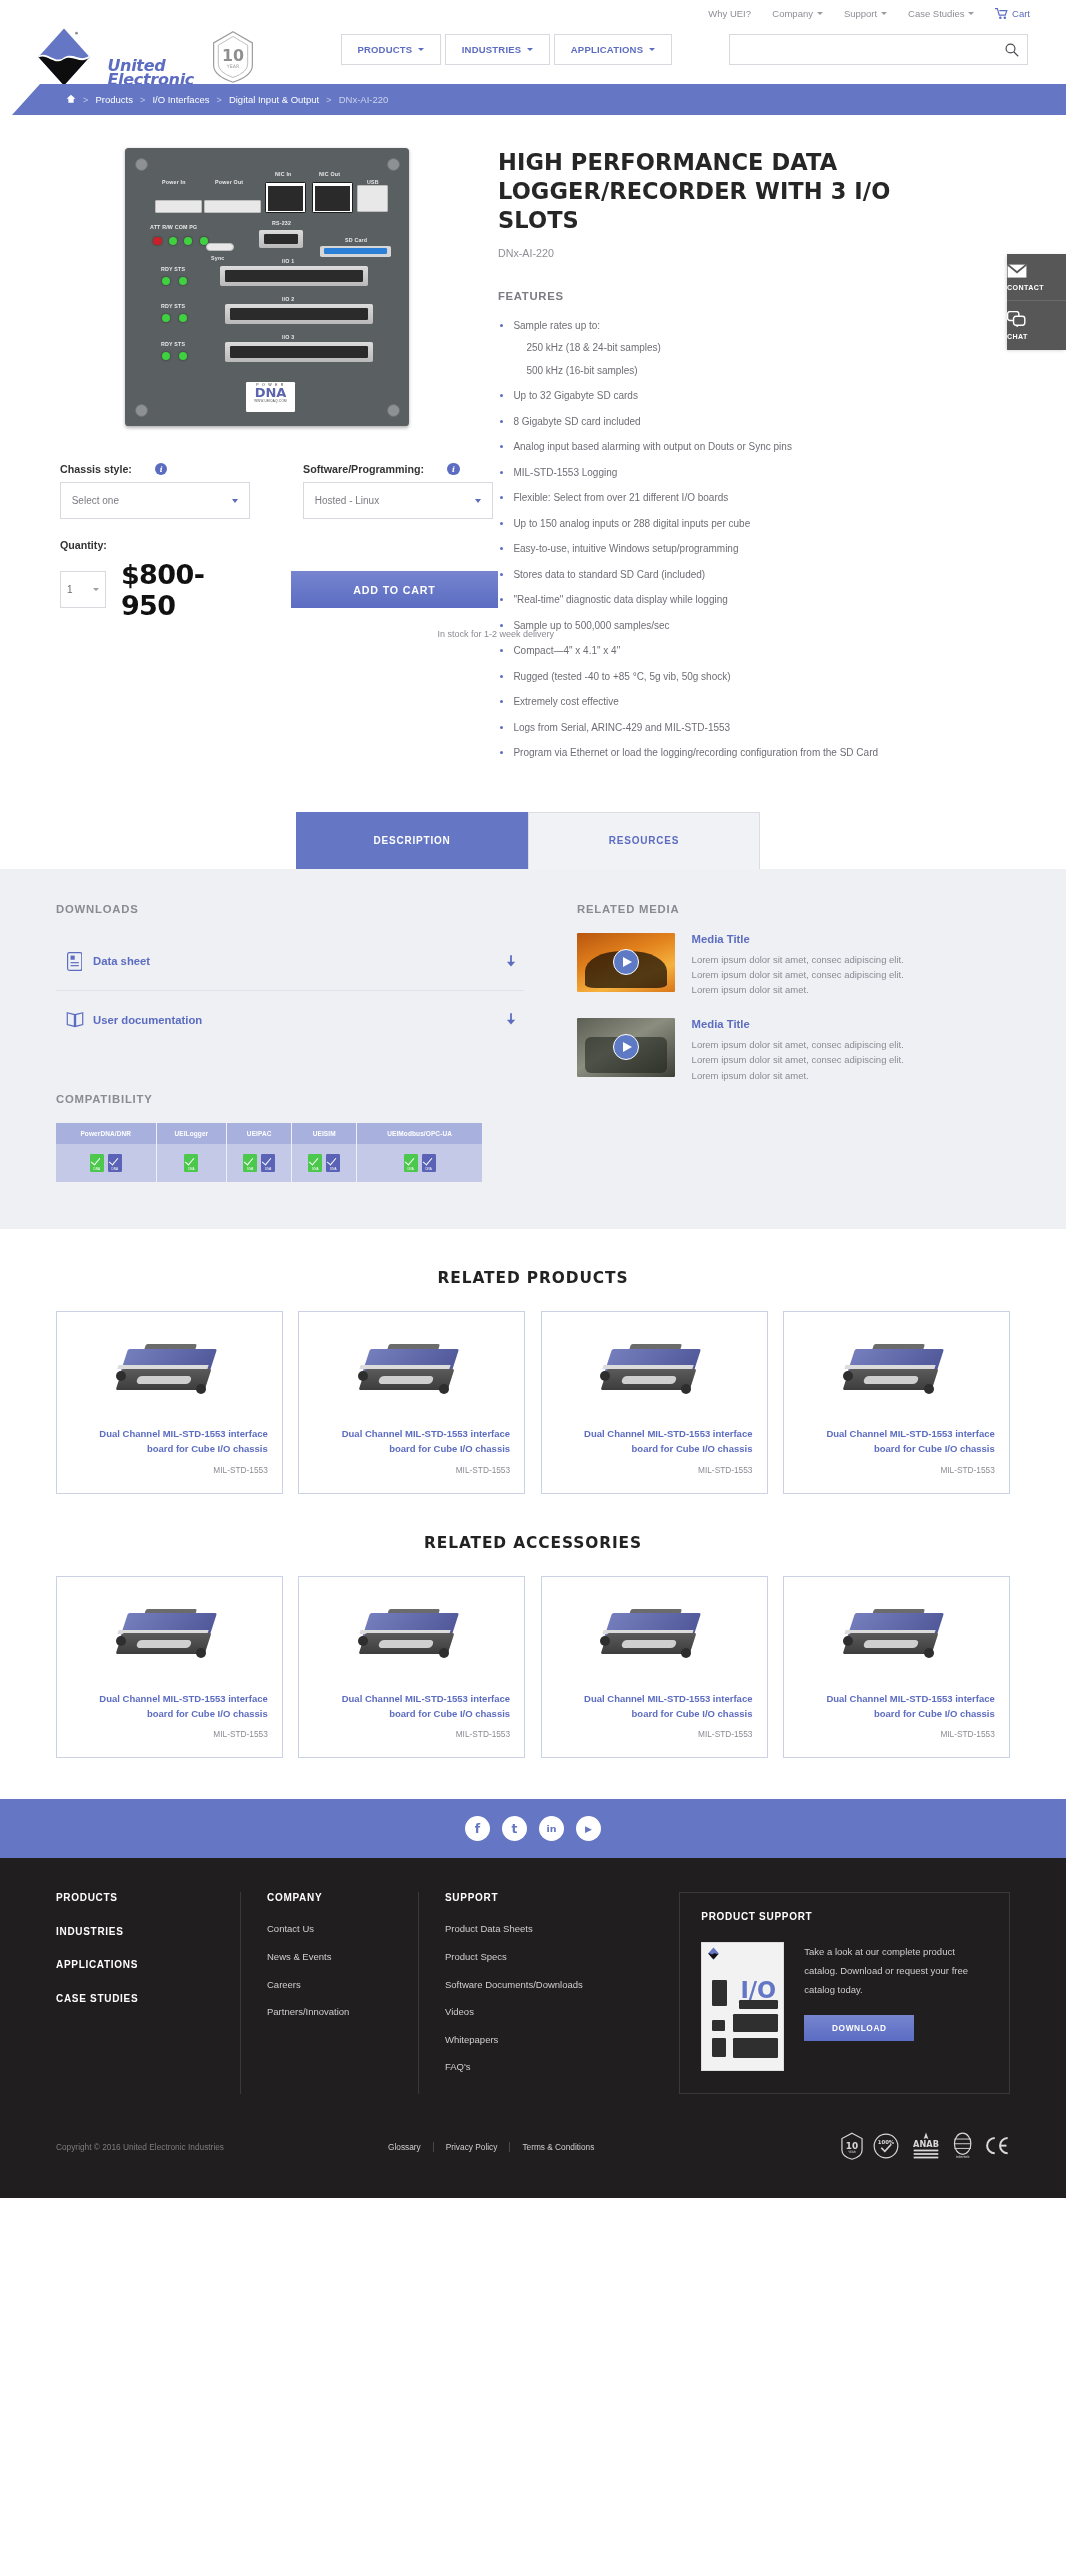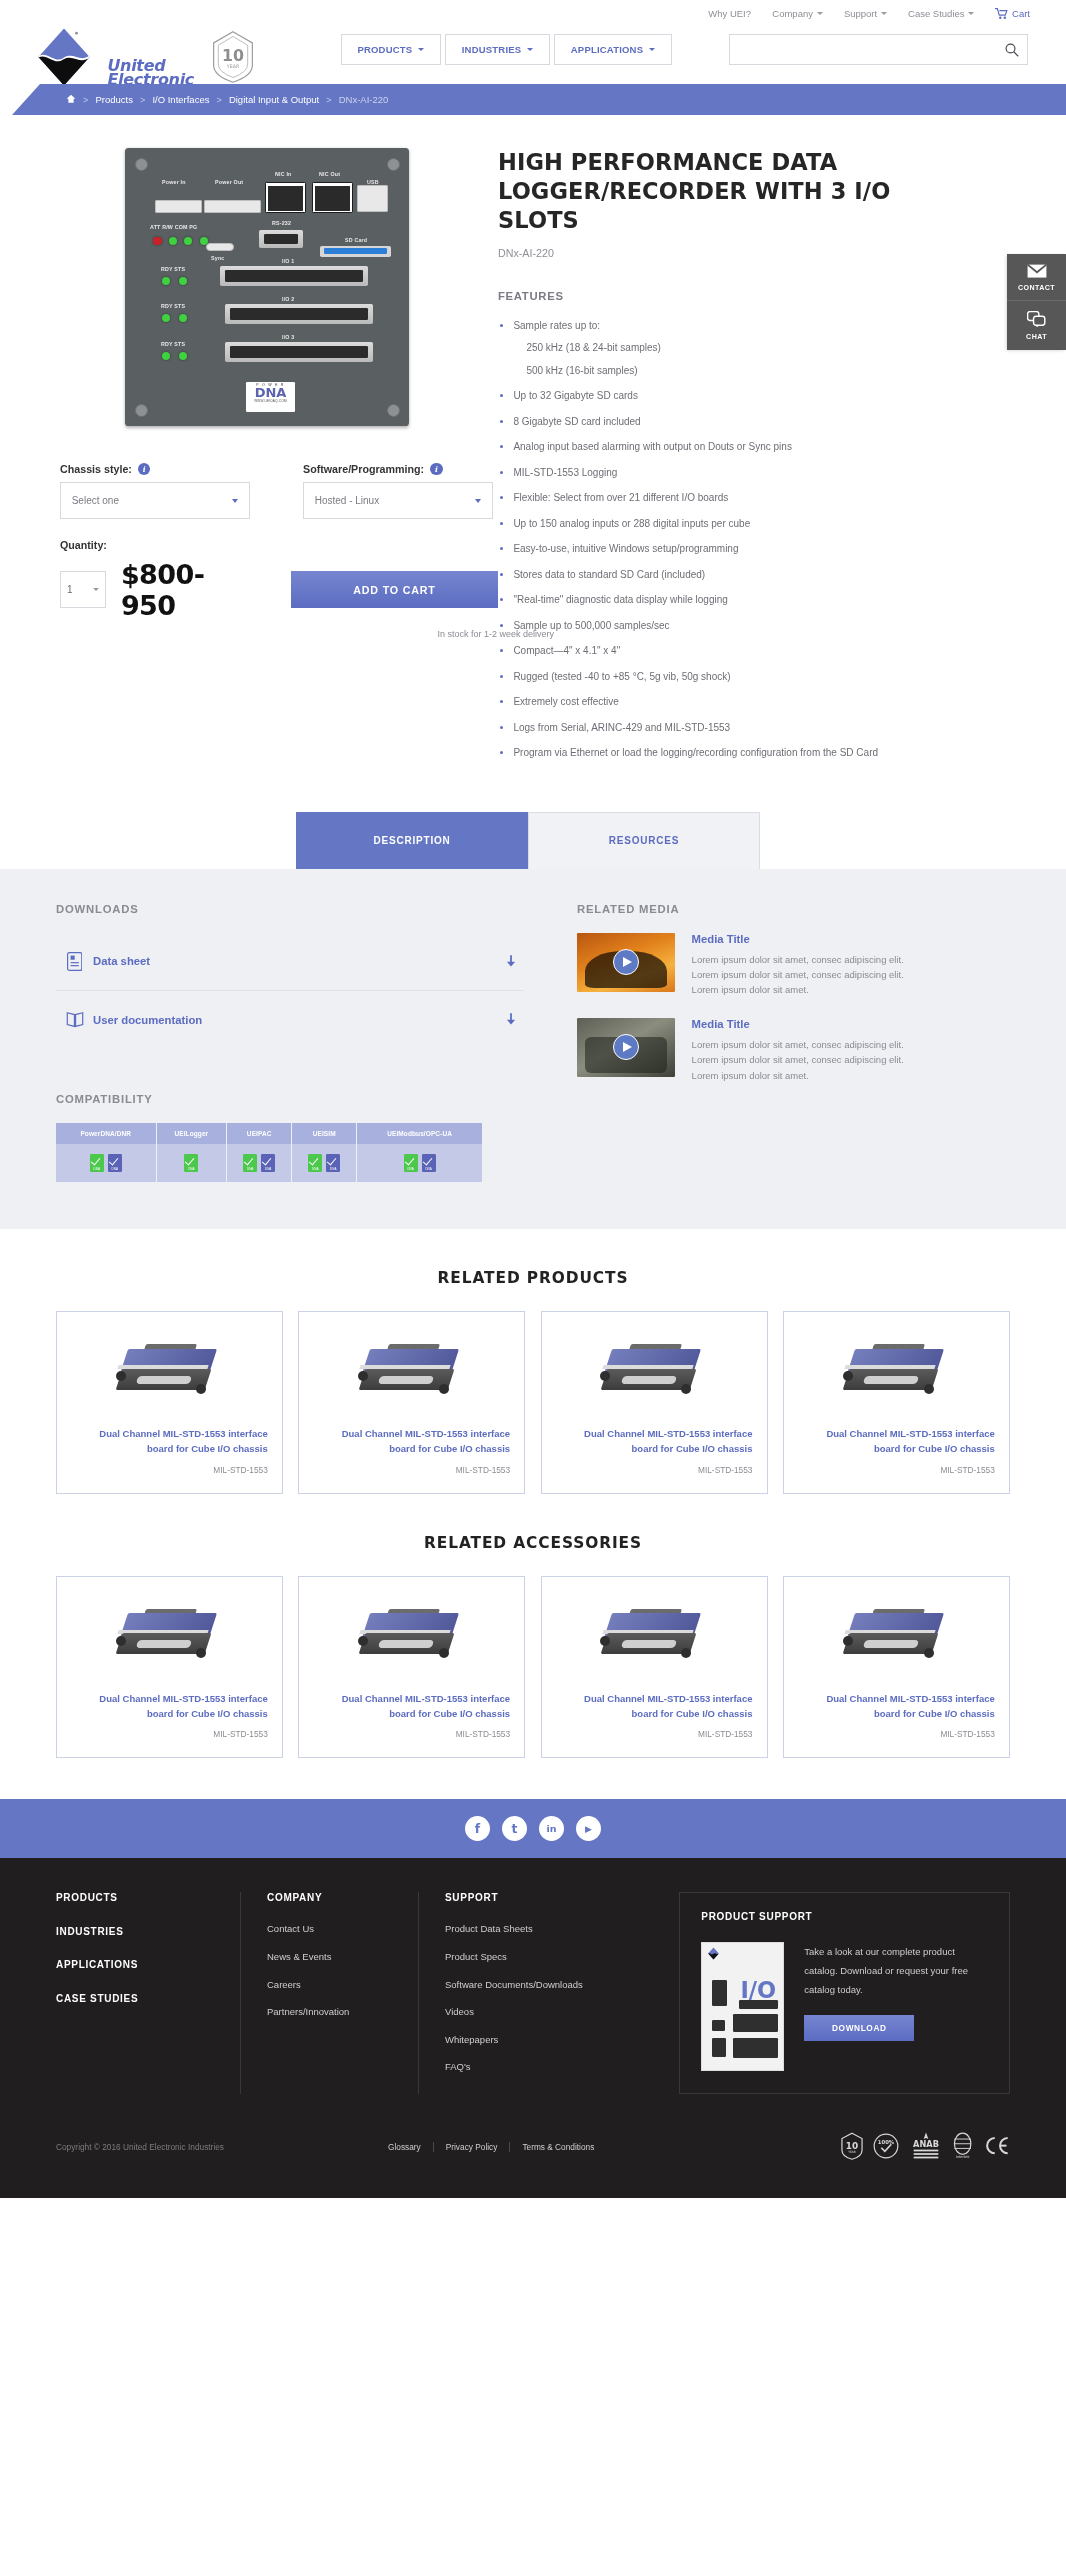--- a/index.html
+++ b/index.html
@@ -47,21 +47,21 @@
   .crumbs { position:relative; display:flex; align-items:center; gap:7.1px; height:31px;
             padding-left:66px; color:#e3e6f7; font-size:9.5px; }
   .crumbs a { color:#ffffff; text-decoration:none; }
   .crumbs .sep { color:#c3c9ea; font-size:9px; }
   .crumbs .cur { color:#cdd3ee; }
   .home-ico { display:inline-block; }
 
   
   .rail { position:absolute; right:0; top:254px; width:59px; background:#575757; z-index:30;
           box-shadow:-1.2px 1.2px 3.6px rgba(0,0,0,.18); }
-  .rail-item { padding:9.5px 0 8.3px; text-align:center; color:#fff; cursor:pointer; }
+  .rail-item { padding:9.5px 0 8.3px; color:#fff; cursor:pointer; }
   .rail-item + .rail-item { border-top:0.6px solid #6b6b6b; }
   .rail-item .lbl { font-size:7.1px; font-weight:bold; letter-spacing:0.4px; margin-top:4.1px; }
 
   
   .hero { padding:33px 0 24px; display:flex; }
   .hero-left { width:498px; padding-left:36px; }
   .prod-img-box { width:284px; margin:0 auto; }
   .device { width:284px; height:278px; background:#5a5f61; border-radius:3.6px; position:relative;
             box-shadow:0 1.2px 3.6px rgba(0,0,0,.3); overflow:hidden; }
   .device .lbl { position:absolute; color:#e9e9e9; font-size:5.3px; font-weight:bold; letter-spacing:0.2px; }
@@ -79,21 +79,21 @@
   .sdslot { position:absolute; background:#d6d6d6; border-radius:1.8px; }
   .sdslot::after{content:'';position:absolute;left:3.6px;right:3.6px;top:2.4px;bottom:2.4px;background:#2c7fd6;border-radius:1.2px;}
   .dnalogo { position:absolute; background:#fff; border-radius:1.2px; text-align:center; }
   .dnalogo .w { font-size:3.6px; letter-spacing:1.2px; color:#333; }
   .dnalogo .m { font-size:13px; font-weight:bold; color:#5b64ad; line-height:.9; font-family:"DejaVu Sans",sans-serif;}
   .dnalogo .u { font-size:3px; color:#444; letter-spacing:0.3px; }
 
   .opts { margin-top:37px; padding-left:24px; }
   .opt-row { display:flex; gap:53px; }
   .opt-col { width:190px; }
-  .opt-label { font-size:10.7px; font-weight:bold; color:#333; display:flex; gap:6px;
+  .opt-label { font-size:10.7px; font-weight:bold; color:#333; display:flex; gap:23px;
                margin-bottom:7.1px; }
   .infodot { width:12.4px; height:12.4px; border-radius:50%; background:#5c6cc0; color:#fff;
              font-size:7.7px; font-weight:bold; font-style:italic; display:inline-flex;
              align-items:center; justify-content:center; font-family:"DejaVu Serif", serif; }
   .sel { height:37px; border:0.6px solid #d8d8de; background:#fff; display:flex; align-items:center;
          justify-content:space-between; padding:0 10.7px; font-size:10px; color:#7b7b83; cursor:pointer; }
   .sel .caret { border-top-color:#5c6cc0; border-left-width:3.6px; border-right-width:3.6px; border-top-width:4.7px;}
   .qty-label { margin-top:20px; font-size:10.7px; font-weight:bold; color:#333; }
   .buyrow { display:flex; align-items:center; gap:0; margin-top:7.1px; }
   .qty-sel { width:46px; height:37px; border:0.6px solid #d8d8de; background:#fff; display:flex;

